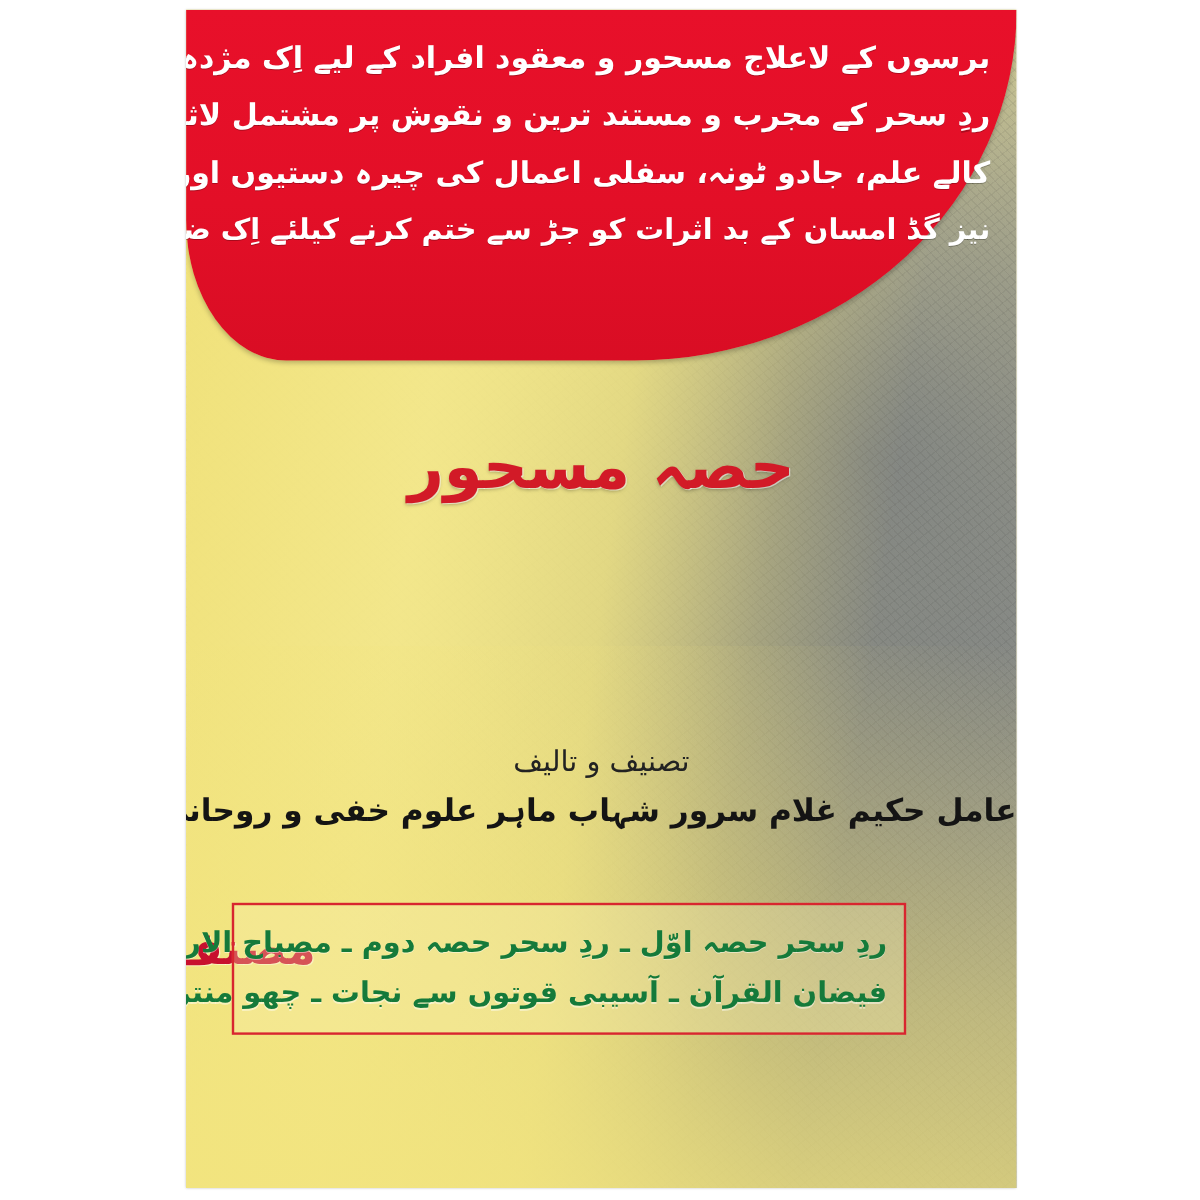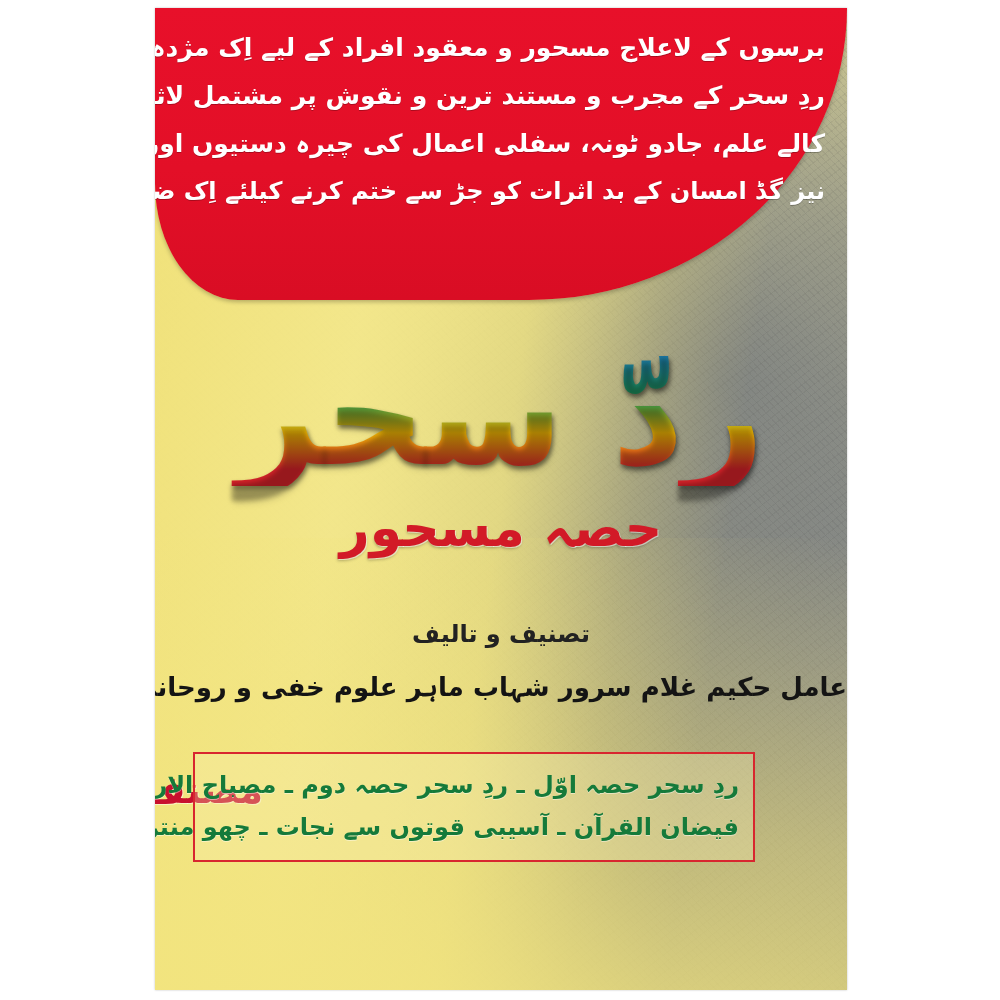--- a/index.html
+++ b/index.html
@@ -131,23 +131,23 @@
   .author-block {
     position: absolute;
     left: 0; right: 0;
     top: 612px;
     text-align: center;
     direction: rtl;
     color: #1c1c1c;
   }
   .author-label {
     font-size: 24px;
-    font-weight: 700;
+    font-weight: 400;
     color: #222;
-    margin-bottom: 24px;
+    margin-bottom: 12px;
   }
   .author-name {
     font-size: 26px;
     font-weight: 700;
     color: #141414;
     white-space: nowrap;
   }
 
   
   .works-box {
@@ -193,21 +193,20 @@
   <div class="red-banner">
     <div class="banner-text">
       <div class="banner-line l1">برسوں کے لاعلاج مسحور و معقود افراد کے لیے اِک مژدہ جانفزا</div>
       <div class="banner-line l2">ردِ سحر کے مجرب و مستند ترین و نقوش پر مشتمل لاثانی تصنیف</div>
       <div class="banner-line l3">کالے علم، جادو ٹونہ، سفلی اعمال کی چیرہ دستیوں اور ستم نوازیوں</div>
       <div class="banner-line l4">نیز گڈ امسان کے بد اثرات کو جڑ سے ختم کرنے کیلئے اِک ضربِ کلیمی</div>
     </div>
   </div>
 
   <div class="title-block">
-    <div class="main-title">ردّ سحر</div>
     <div class="sub-title">حصہ مسحور</div>
   </div>
 
   <div class="author-block">
     <div class="author-label">تصنیف و تالیف</div>
     <div class="author-name">عامل حکیم غلام سرور شہاب ماہر علوم خفی و روحانی</div>
   </div>
 
   <div class="works-tag">مصنف</div>
 

